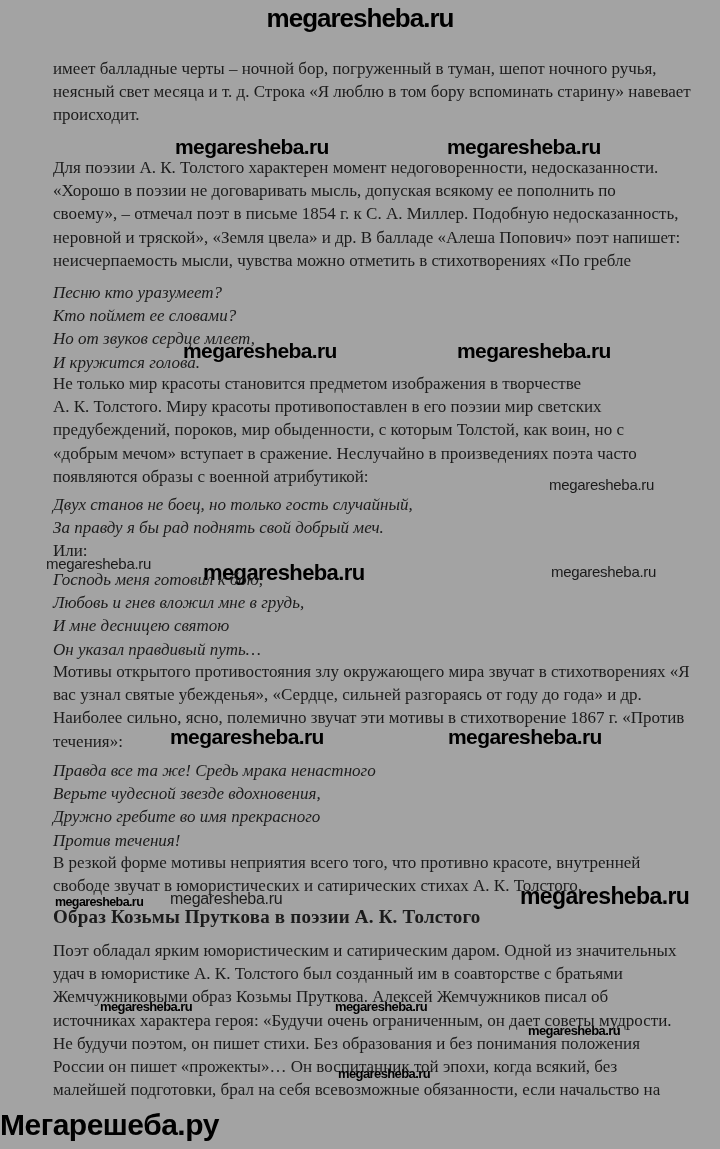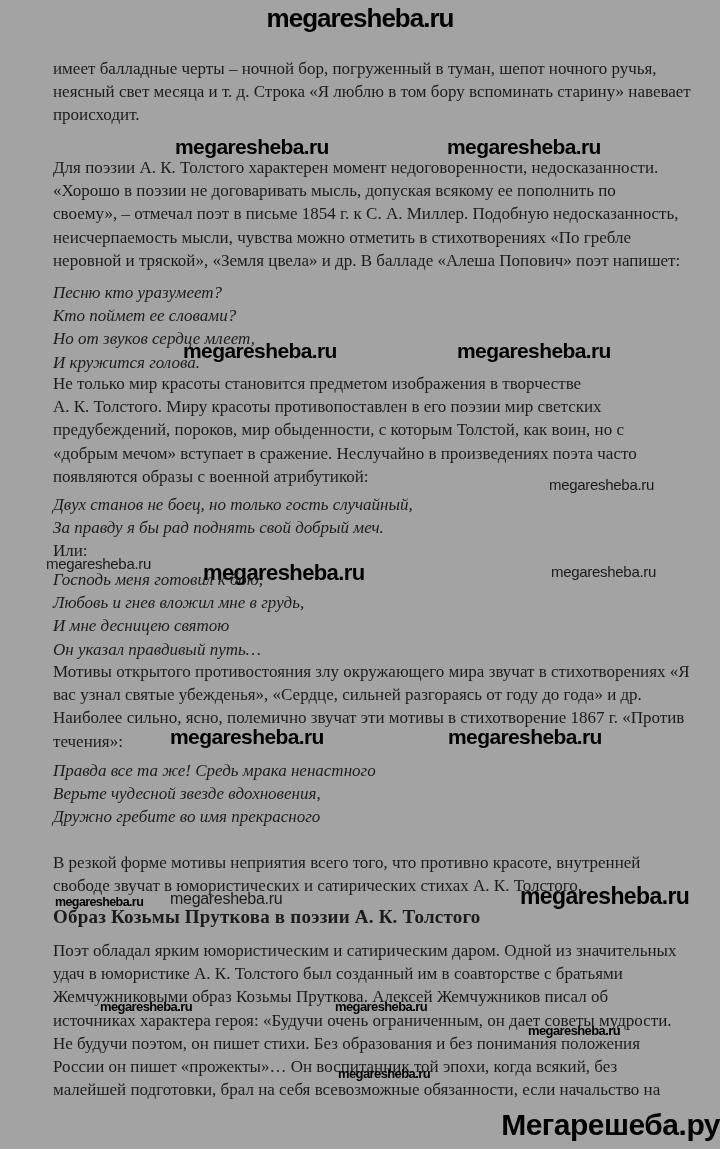--- a/index.html
+++ b/index.html
@@ -7,21 +7,21 @@
         font-family:"Liberation Serif",serif;color:#1b1b1b;}
   .block{position:absolute;left:35px;right:20px;line-height:23.2px;font-size:17px;}
   .ln{white-space:nowrap;margin-left:18px;}
   .it{font-style:italic;}
   .heading{font-weight:bold;font-size:19px;letter-spacing:.2px;}
   
   .wm{position:absolute;font-family:"Liberation Sans",sans-serif;color:#000;white-space:nowrap;}
   .wm.b{font-weight:bold;letter-spacing:-0.6px;}
   .wm.r{font-weight:normal;color:#1a1a1a;letter-spacing:-0.3px;}
   .wm.hdr{top:3px;left:0;width:720px;text-align:center;font-weight:bold;font-size:26px;letter-spacing:-1px;}
-  .brand{position:absolute;top:1108px;left:0;width:720px;text-align:right;
+  .brand{position:absolute;top:1108px;left:0;width:720px;text-align:left;
          font-family:"Liberation Sans",sans-serif;font-weight:bold;font-size:30px;color:#000;letter-spacing:-0.5px;}
 </style>
 </head>
 <body>
 
 <div class="page">
 
   <div class="wm hdr">megaresheba.ru</div>
 
   <div class="block" style="top:57px">
@@ -30,22 +30,22 @@
     <div class="ln">происходит.</div>
   </div>
 
   <div class="wm b" style="left:175px;top:135px;font-size:21px">megaresheba.ru</div>
   <div class="wm b" style="left:447px;top:135px;font-size:21px">megaresheba.ru</div>
 
   <div class="block" style="top:156px">
     <div class="ln">Для поэзии А. К. Толстого характерен момент недоговоренности, недосказанности.</div>
     <div class="ln">«Хорошо в поэзии не договаривать мысль, допуская всякому ее пополнить по</div>
     <div class="ln">своему», – отмечал поэт в письме 1854 г. к С. А. Миллер. Подобную недосказанность,</div>
+    <div class="ln">неровной и тряской», «Земля цвела» и др. В балладе «Алеша Попович» поэт напишет:</div>
     <div class="ln">неисчерпаемость мысли, чувства можно отметить в стихотворениях «По гребле</div>
-    <div class="ln">неровной и тряской», «Земля цвела» и др. В балладе «Алеша Попович» поэт напишет:</div>
   </div>
 
   <div class="block it" style="top:281px">
     <div class="ln">Песню кто уразумеет?</div>
     <div class="ln">Кто поймет ее словами?</div>
     <div class="ln">Но от звуков сердце млеет,</div>
     <div class="ln">И кружится голова.</div>
   </div>
 
   <div class="wm b" style="left:183px;top:339px;font-size:21px">megaresheba.ru</div>
@@ -88,20 +88,21 @@
     <div class="ln">течения»:</div>
   </div>
 
   <div class="wm b" style="left:170px;top:725px;font-size:21px">megaresheba.ru</div>
   <div class="wm b" style="left:448px;top:725px;font-size:21px">megaresheba.ru</div>
 
   <div class="block it" style="top:759px">
     <div class="ln">Правда все та же! Средь мрака ненастного</div>
     <div class="ln">Верьте чудесной звезде вдохновения,</div>
     <div class="ln">Дружно гребите во имя прекрасного</div>
+    <div class="ln">Против течения!</div>
   </div>
 
   <div class="block" style="top:851px">
     <div class="ln">В резкой форме мотивы неприятия всего того, что противно красоте, внутренней</div>
     <div class="ln">свободе звучат в юмористических и сатирических стихах А. К. Толстого.</div>
   </div>
 
   <div class="wm b" style="left:55px;top:895px;font-size:12.5px">megaresheba.ru</div>
   <div class="wm r" style="left:170px;top:890px;font-size:16px">megaresheba.ru</div>
   <div class="wm b" style="left:520px;top:883px;font-size:23px">megaresheba.ru</div>

